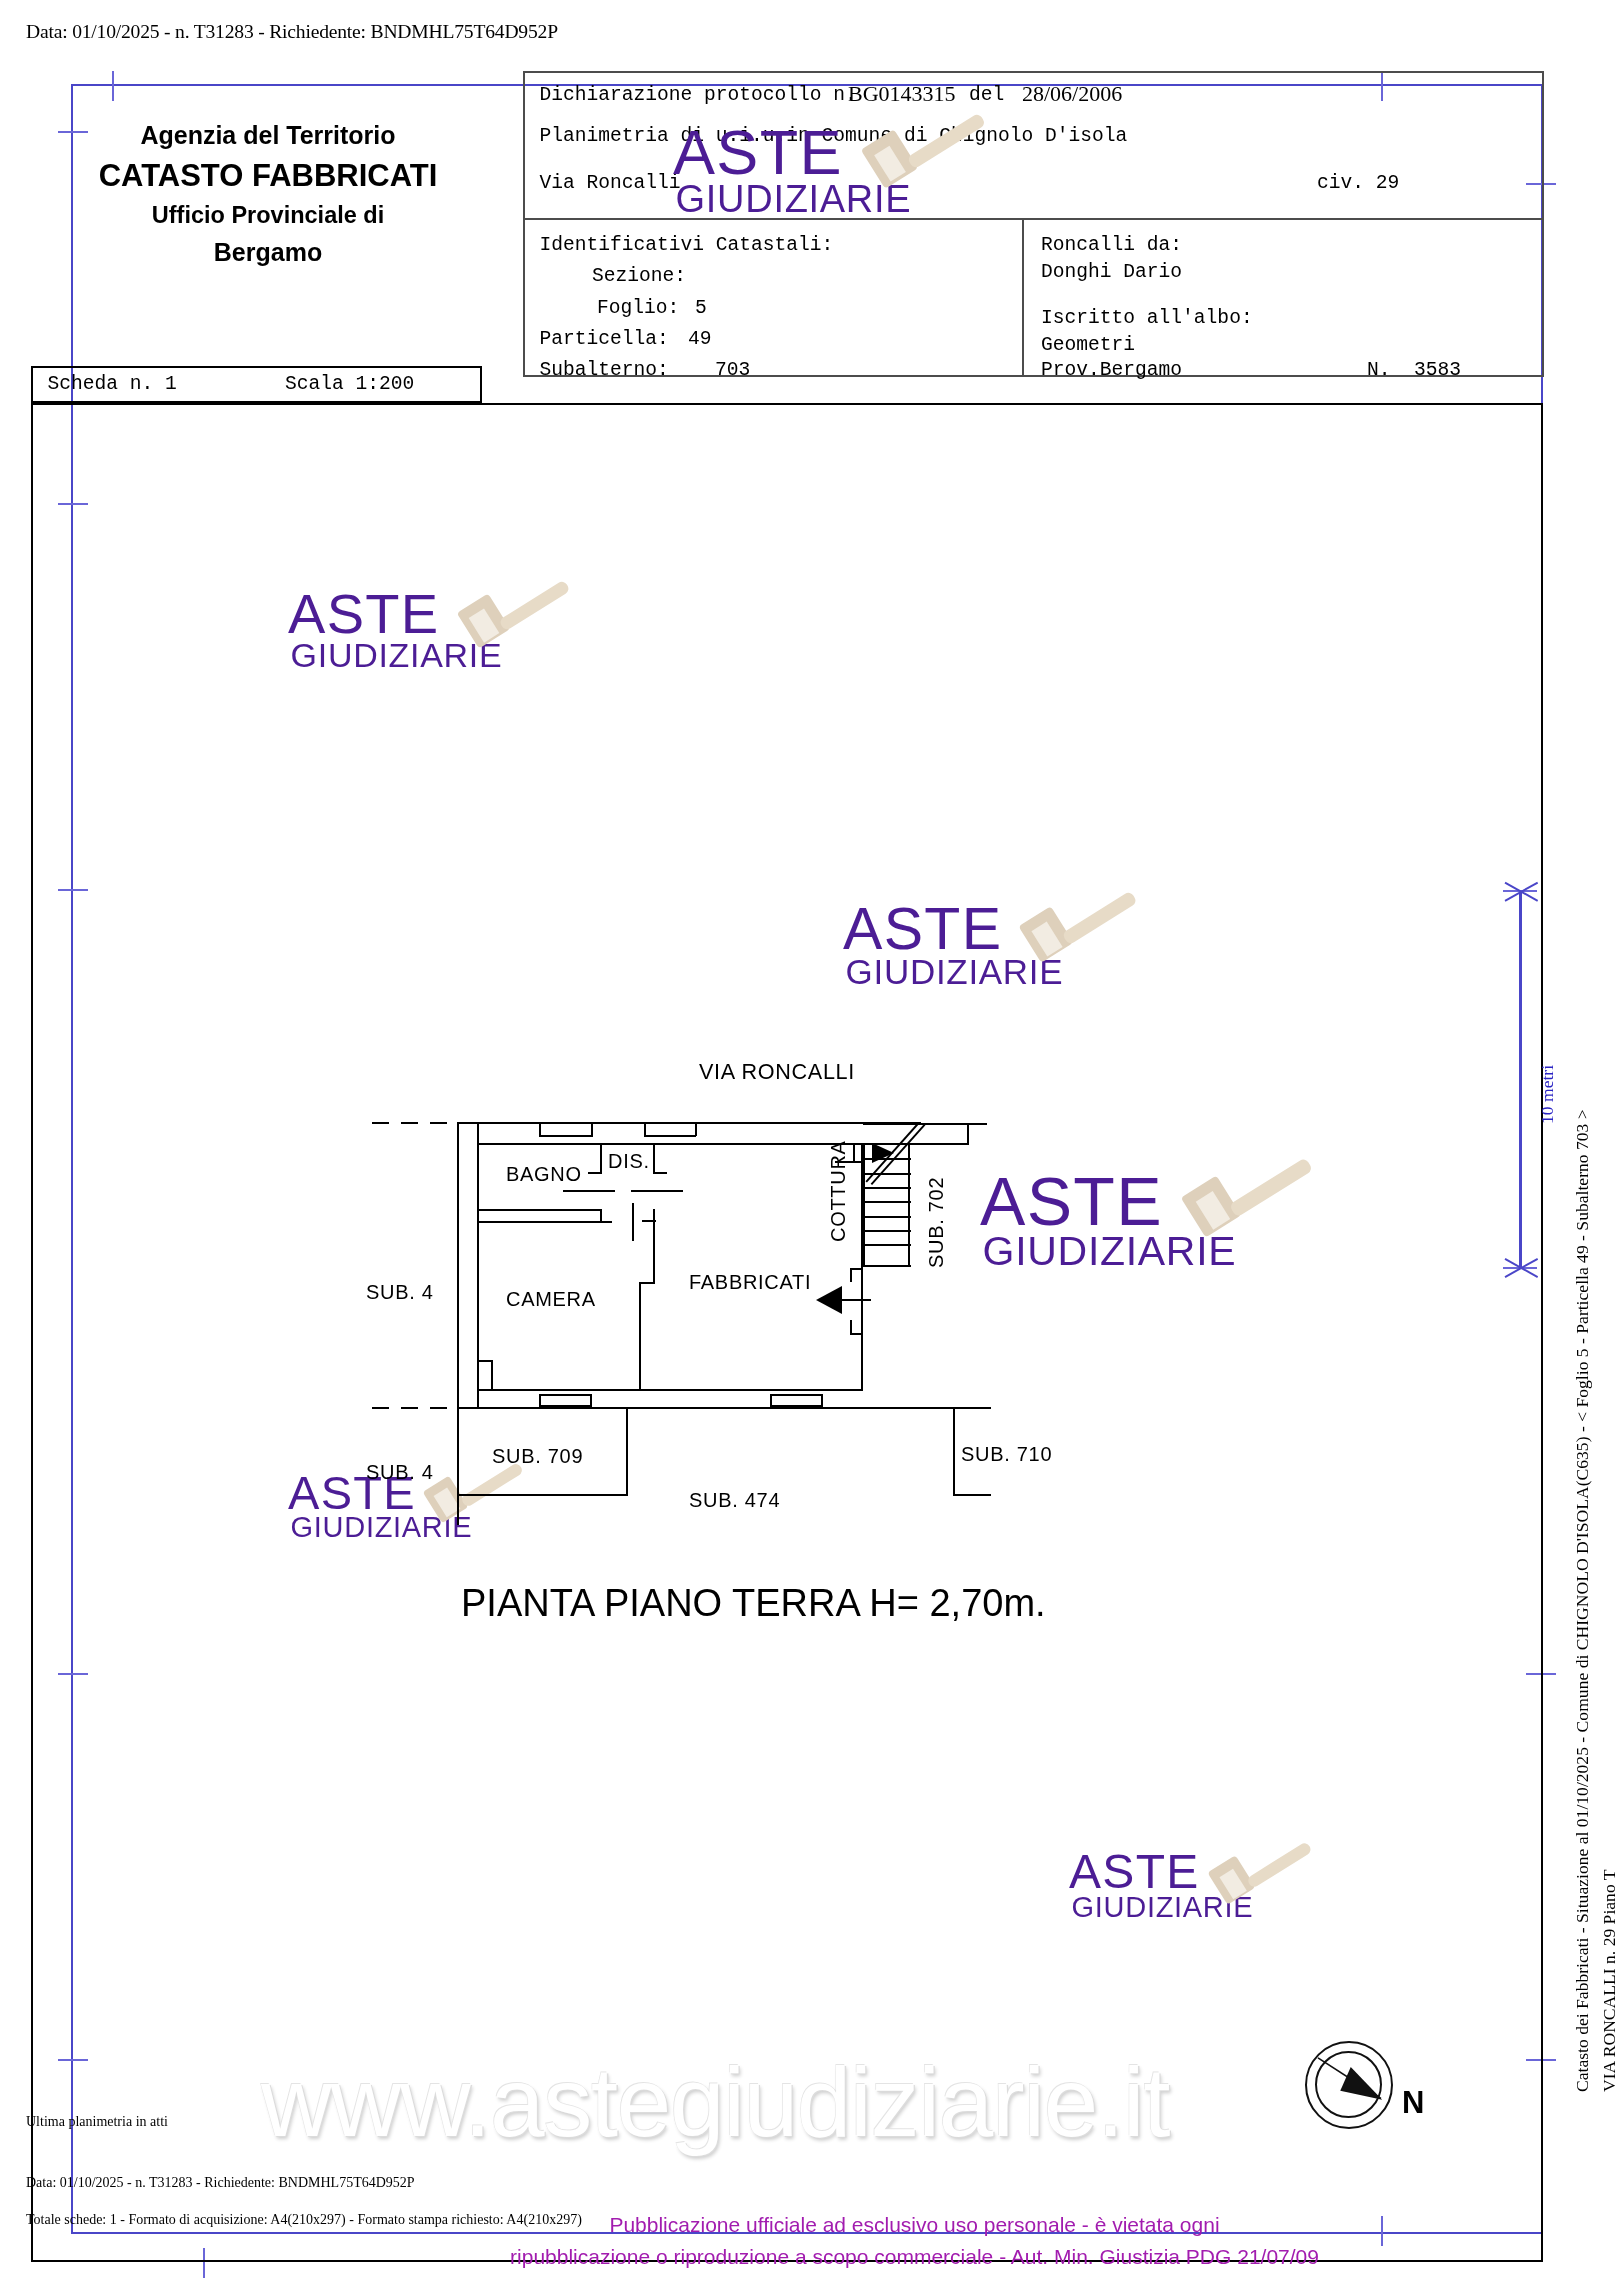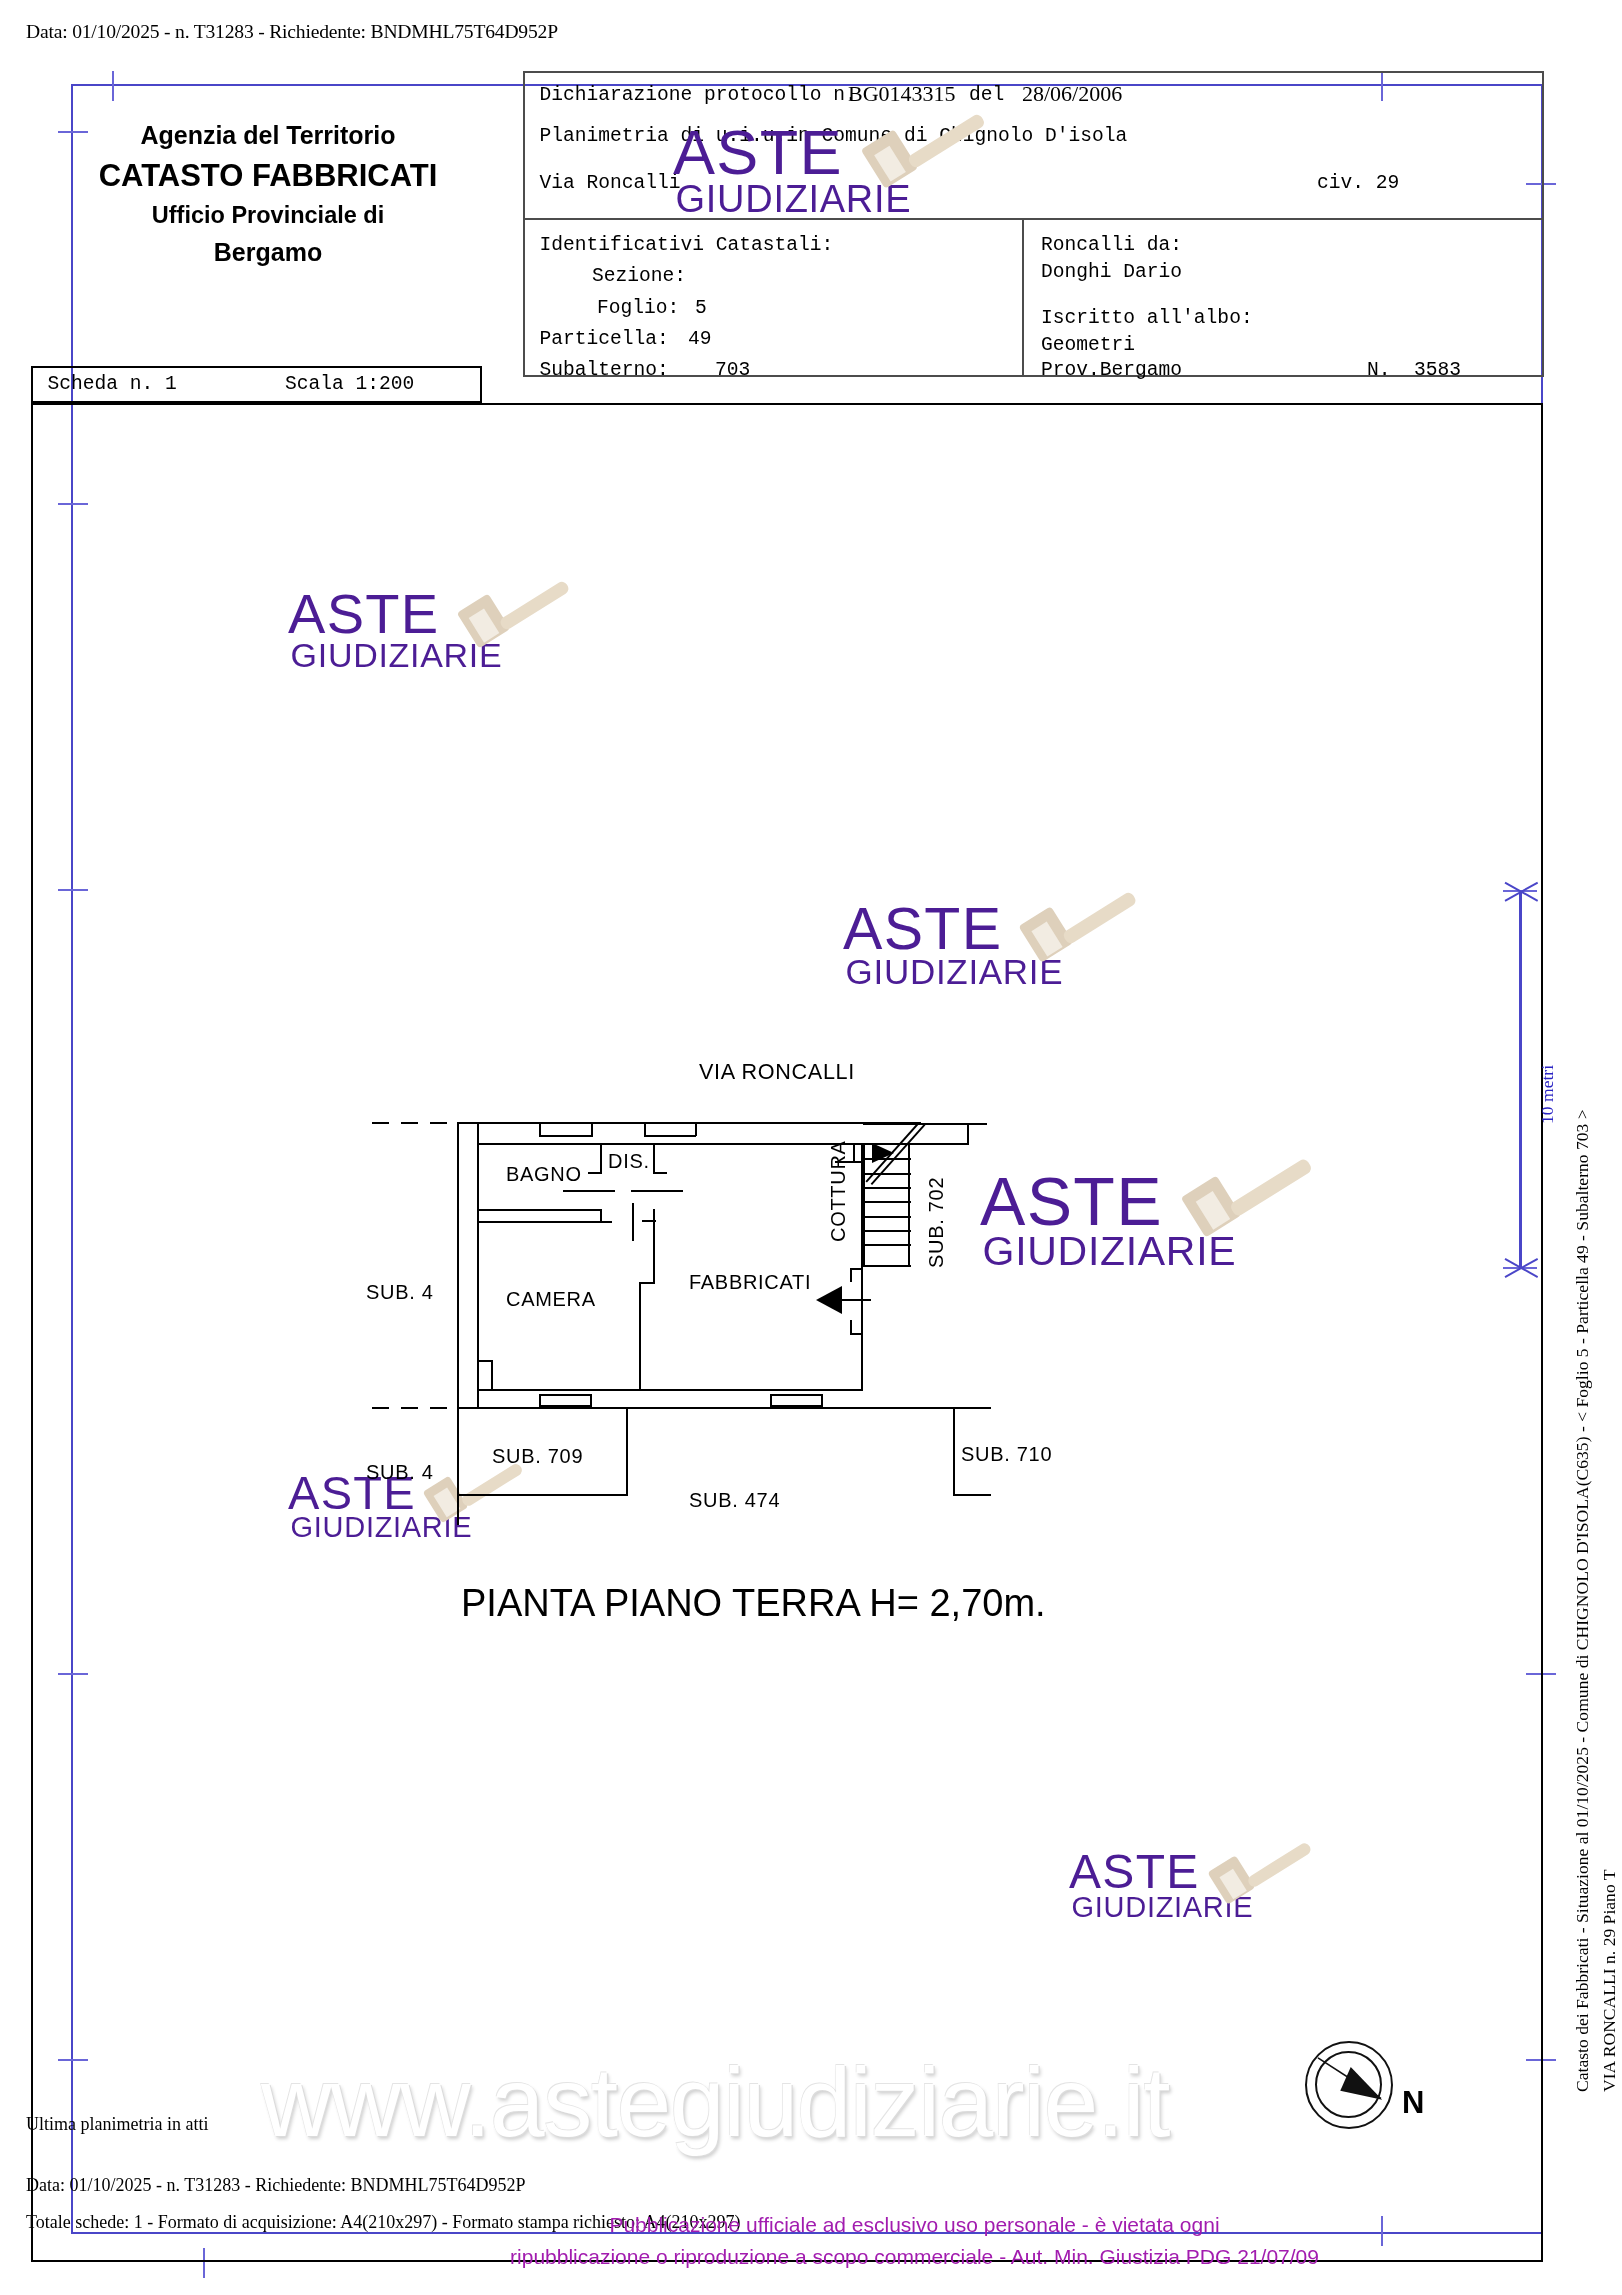--- a/index.html
+++ b/index.html
@@ -73,21 +73,21 @@
   .vstrip{position:absolute;transform-origin:left top;transform:rotate(-90deg);
           font-family:"Liberation Serif",serif;font-size:17.6px;white-space:nowrap;}
   #scale-label{position:absolute;transform-origin:left top;transform:rotate(-90deg);
                color:#2a24c4;font-family:"Liberation Serif",serif;font-size:17.6px;white-space:nowrap;}
 
   
   #compass{position:absolute;left:1297px;top:2033px;width:163px;height:163px;}
   #compass .ring{position:absolute;border-radius:50%;border:2px solid #111;}
 
   
-  .foot{position:absolute;font-family:"Liberation Serif",serif;font-size:18px;white-space:nowrap;}
+  .foot{position:absolute;font-family:"Liberation Serif",serif;font-size:14px;white-space:nowrap;}
 </style>
 </head>
 <body>
 
 <div class="abs serif" id="top-request">Data: 01/10/2025 - n. T31283 - Richiedente: BNDMHL75T64D952P</div>
 
 <div class="abs blue-line" style="left:71px;top:84px;width:1472px;height:2px;"></div>
 <div class="abs blue-line" style="left:71px;top:84px;width:2px;height:2150px;"></div>
 <div class="abs blue-line" style="left:1541px;top:84px;width:2px;height:2150px;"></div>
 <div class="abs blue-line" style="left:71px;top:2232px;width:1472px;height:2px;"></div>

